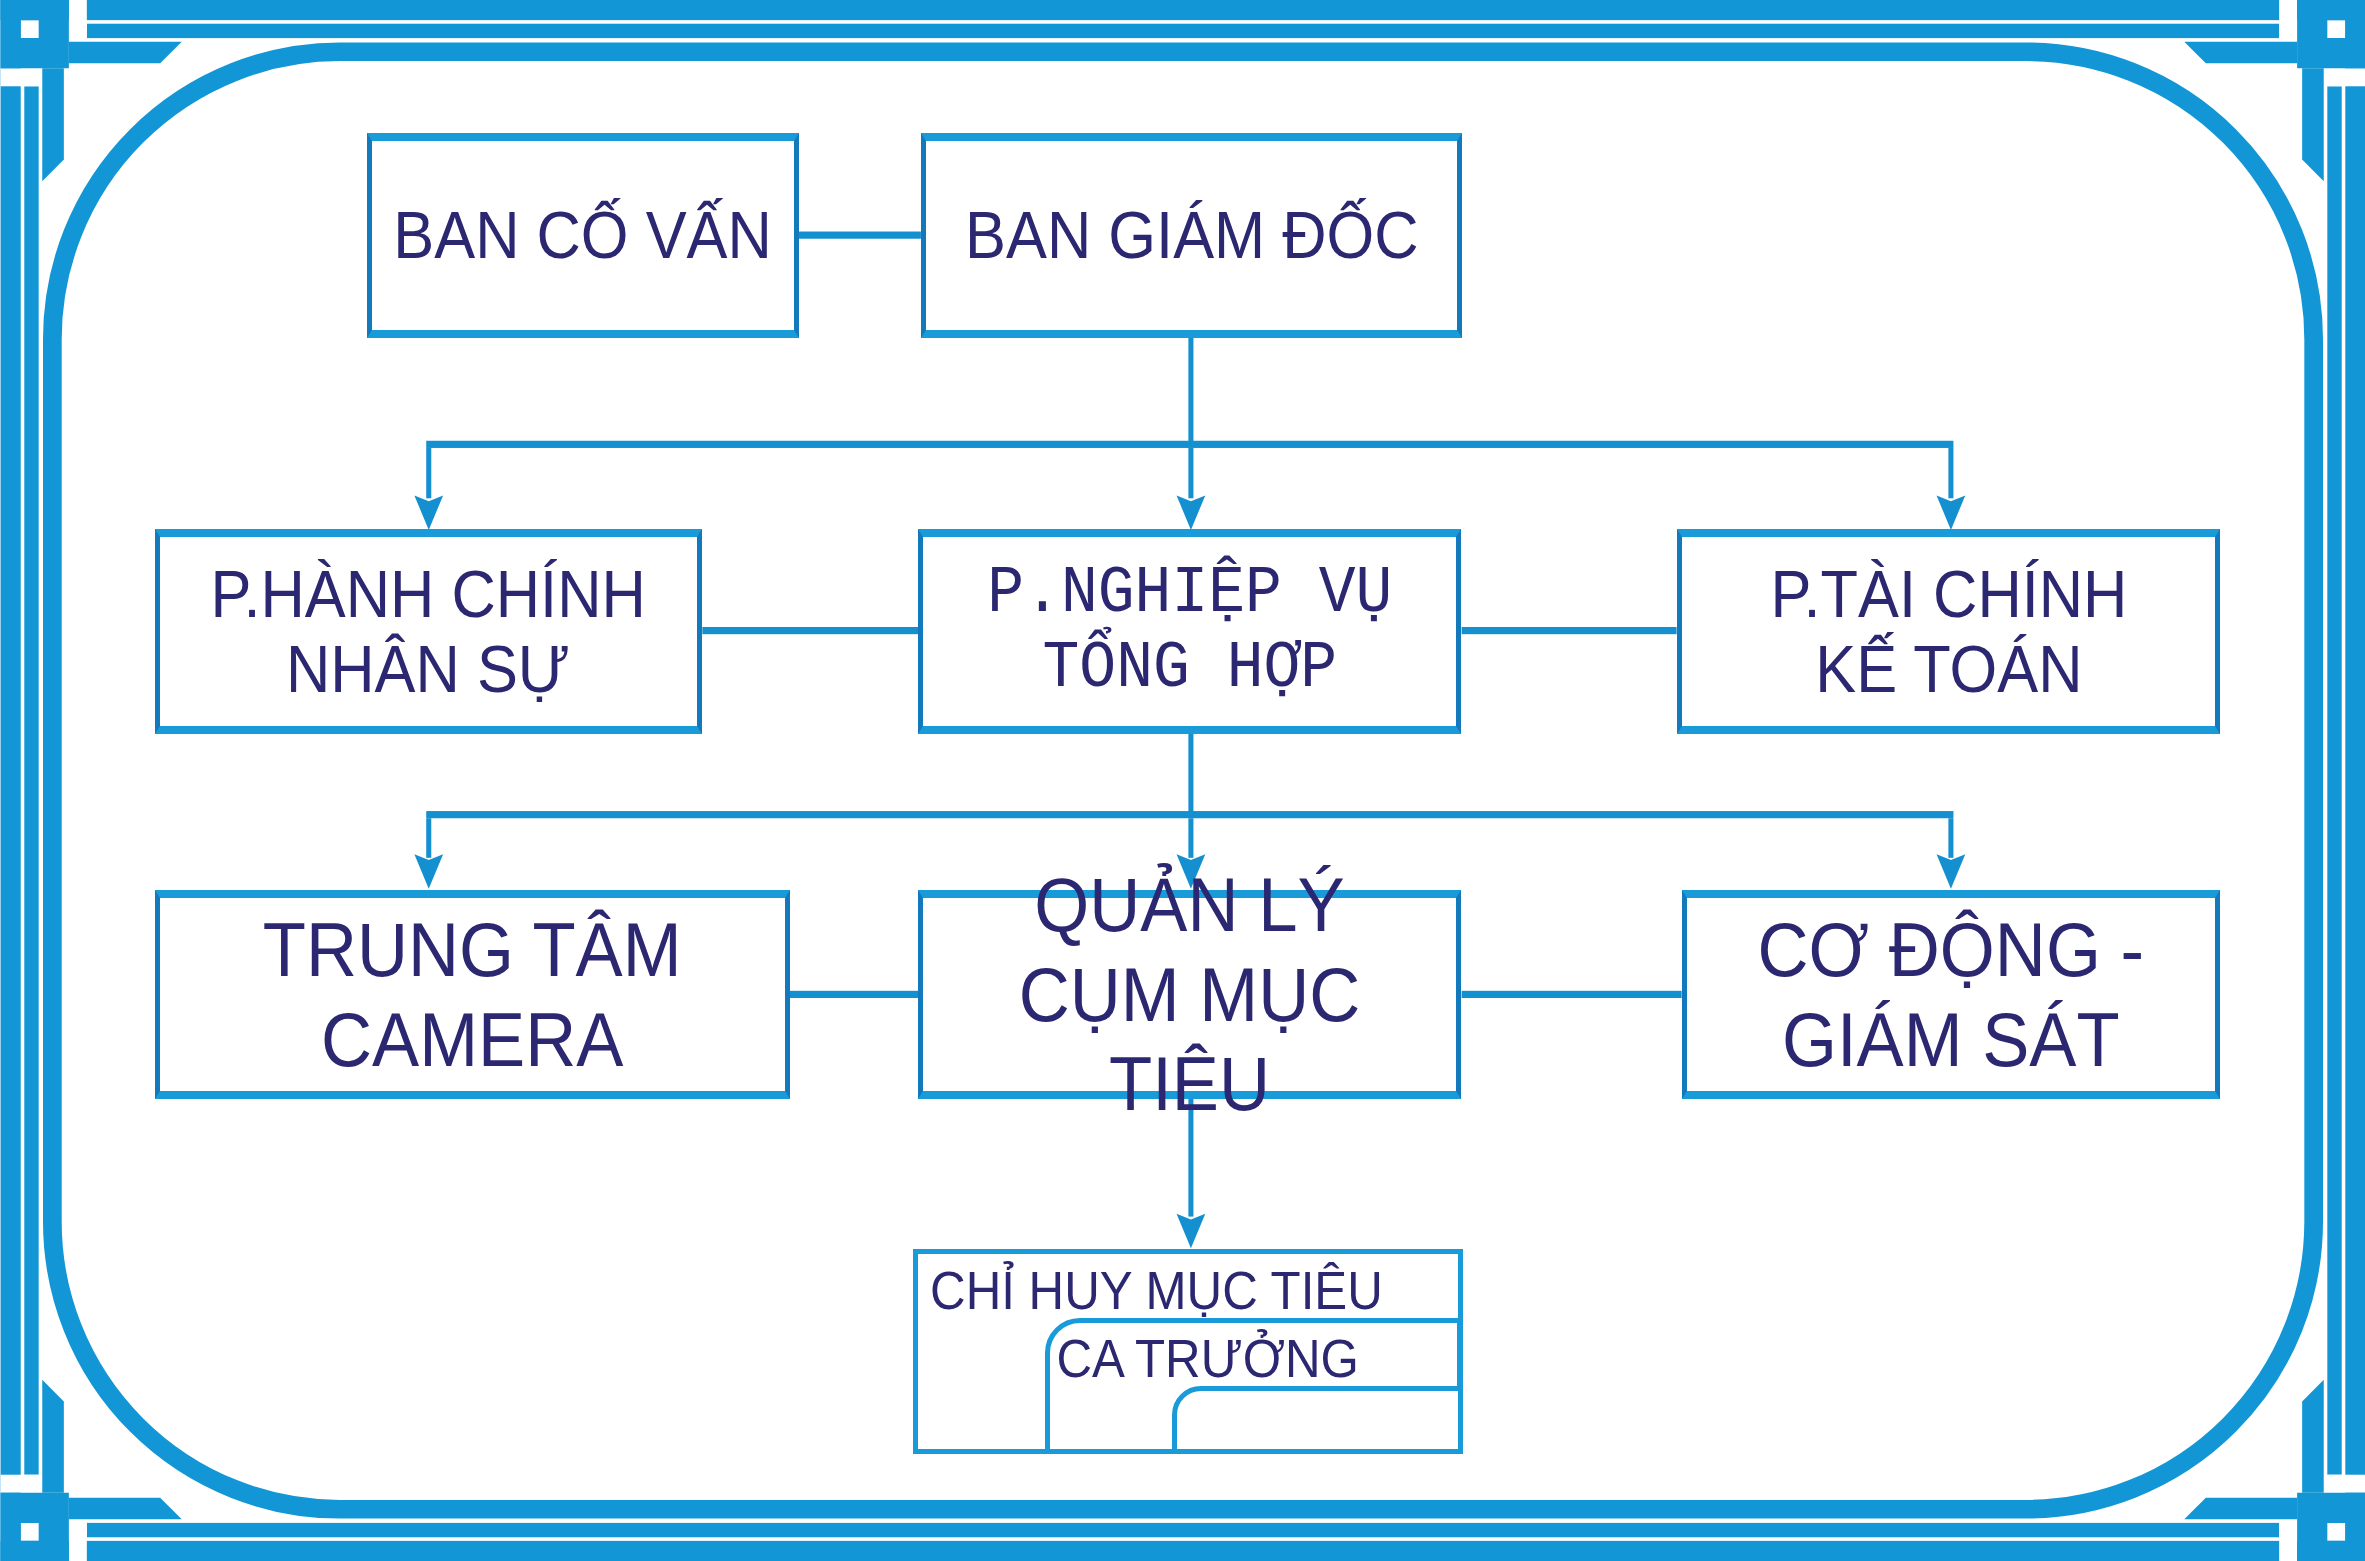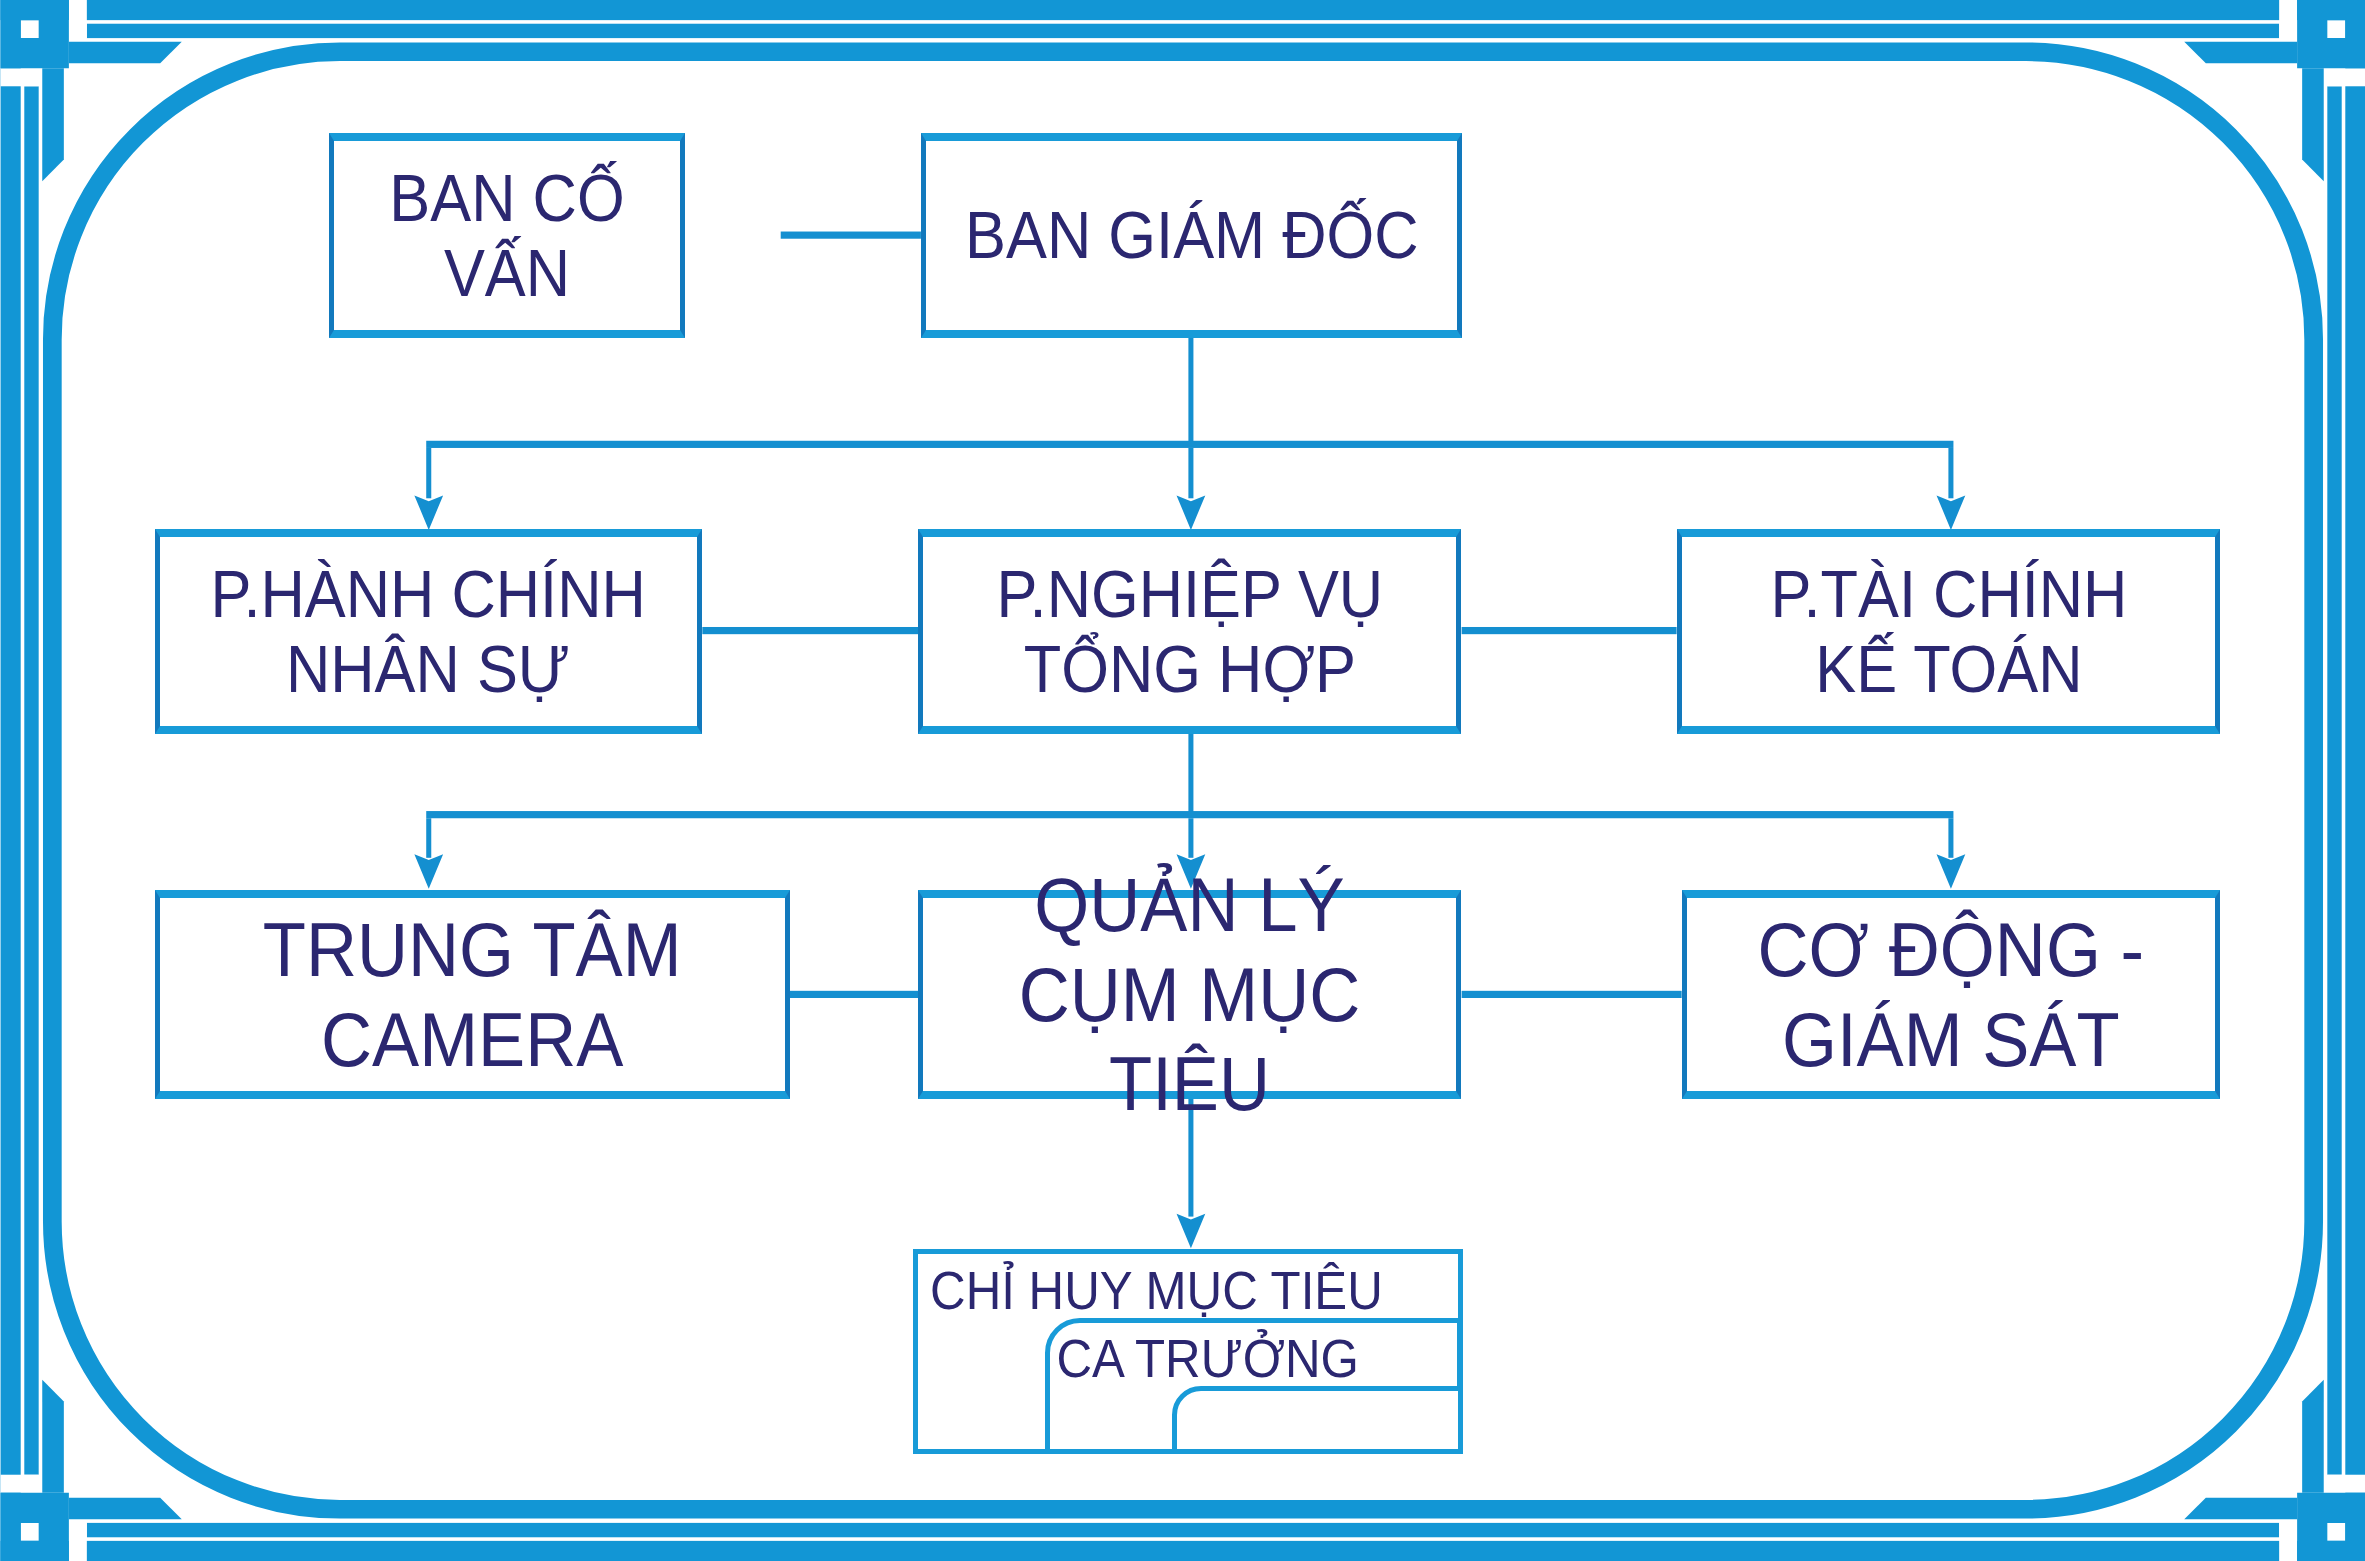--- a/index.html
+++ b/index.html
@@ -82,32 +82,32 @@
       <path d="M2692.5 1188 L2712.5 1236 L2732.5 1188 L2712.5 1196 Z"></path>
 
       <rect x="976" y="1378" width="301" height="10"></rect>
       <rect x="2032" y="1378" width="306" height="10"></rect>
 
       <rect x="1652" y="1526" width="7" height="166"></rect>
       <path d="M1635.5 1688 L1655.5 1736 L1675.5 1688 L1655.5 1696 Z"></path>
     </g>
   </svg>
 
-  <div class="node main" style="left:329px;top:133px;width:356px;height:205px;">
+  <div class="node main" style="left:367px;top:133px;width:432px;height:205px;">
     <span class="t f1">BAN CỐ VẤN</span>
   </div>
   <div class="node main" style="left:155px;top:529px;width:547px;height:205px;">
     <span class="t f1">P.HÀNH CHÍNH
 NHÂN SỰ</span>
   </div>
 
   <div class="node main" style="left:921px;top:133px;width:541px;height:205px;">
     <span class="t f1">BAN GIÁM ĐỐC</span>
   </div>
-  <div class="node main" style="left:918px;top:529px;width:543px;height:205px;">
+  <div class="node main" style="left:918px;top:529px;width:543px;height:205px;font-family:Liberation Mono, monospace;">
     <span class="t f1">P.NGHIỆP VỤ
 TỔNG HỢP</span>
   </div>
   <div class="node main" style="left:1677px;top:529px;width:543px;height:205px;">
     <span class="t f1">P.TÀI CHÍNH
 KẾ TOÁN</span>
   </div>
 
   <div class="node main" style="left:155px;top:890px;width:635px;height:209px;">
     <span class="t f3">TRUNG TÂM

